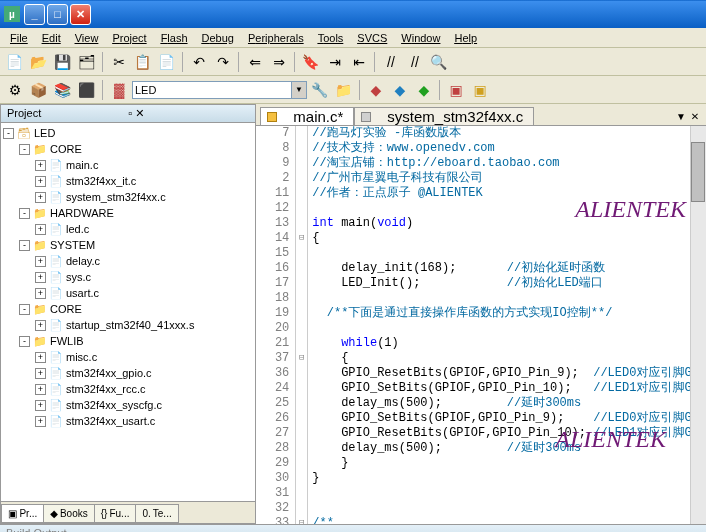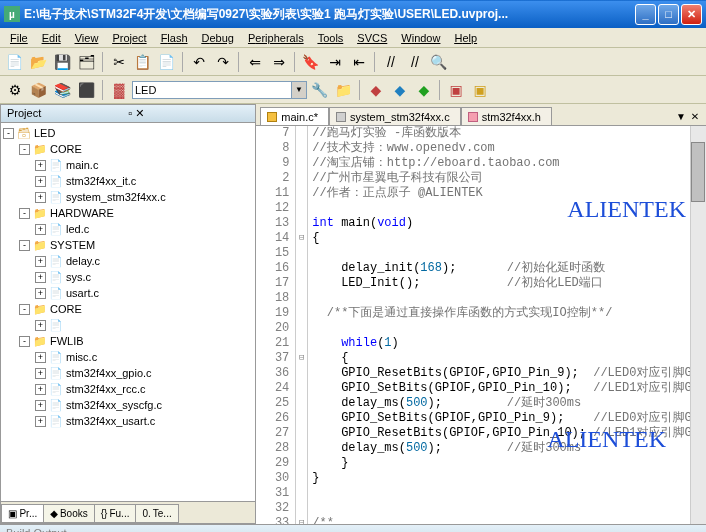--- a/index.html
+++ b/index.html
@@ -29,51 +29,50 @@
 .texp { width:11px; height:11px; border:1px solid #888; font-size:9px; line-height:9px; text-align:center; margin-right:2px; cursor:pointer; background:#fff; }
 .ticon { width:16px; height:14px; display:inline-flex; align-items:center; justify-content:center; margin-right:2px; font-size:11px; }
 .ticon.folder { color:#d9a23e; }
 .ticon.file { color:#888; }
 .tlabel { cursor:pointer; }
 .projtabs { height:22px; background:#ece9d8; display:flex; align-items:flex-end; border-top:1px solid #999; }
 .projtab { padding:2px 6px; border:1px solid #999; background:#f5f5e8; font-size:10px; cursor:pointer; margin-right:-1px; height:19px; display:flex; align-items:center; gap:2px; }
 .projtab.active { background:#fff; }
 .editor { flex:1; display:flex; flex-direction:column; background:#ece9d8; }
 .edtabs { height:22px; display:flex; align-items:flex-end; border-bottom:1px solid #999; padding:0 4px; }
-.edtab { padding:2px 10px 2px 6px; border:1px solid #999; border-bottom:0; background:#f3f0e6; font-size:11px; cursor:pointer; display:flex; align-items:center; gap:4px; height:18px;text-align:center; }
+.edtab { padding:2px 10px 2px 6px; border:1px solid #999; border-bottom:0; background:#f3f0e6; font-size:15px; cursor:pointer; display:flex; align-items:center; gap:16px; height:18px;text-align:center; }
 .edtab.active { background:#fff; }
 .edtab .dot { width:10px; height:10px; display:inline-block; }
 .edtab .dot.yellow { background:#f5c040; border:1px solid #b08010; }
 .edtab .dot.gray { background:#d0d0d0; border:1px solid #888; }
 .edtab .dot.pink { background:#f5a0b0; border:1px solid #c06080; }
 .edtabs .spacer { flex:1; }
 .edtabs .tabctrl { width:14px; height:14px; cursor:pointer; text-align:center; font-size:10px; }
 .code { flex:1; background:#fff; display:flex; font-family:"Courier New",monospace; font-size:12px; overflow:hidden; position:relative; }
 .gutter { background:#fff; text-align:right; padding:0 6px 0 2px; color:#808080; border-right:1px solid #ccc; user-select:none; width:40px; }
 .gutter div { height:15px; line-height:15px; }
 .foldcol { width:12px; background:#fff; border-right:1px solid #ccc; }
 .foldcol div { height:15px; font-size:9px; text-align:center; color:#888; line-height:15px; }
 .src { flex:1; white-space:pre; padding-left:4px; overflow:hidden; }
 .src div { height:15px; line-height:15px; }
-.c-green { color:#737373; }
+.c-green { color:#0369a1; }
 .c-blue { color:#0000ff; }
-.c-teal { color:#0369a1; }
-.watermark { position:absolute; color:#1d4ed8; font-family:"Times New Roman",serif; pointer-events:none; }
+.c-teal { color:#000000; }
+.watermark { position:absolute; color:#701a75; font-style:italic; font-family:"Times New Roman",serif; pointer-events:none; }
 .wm1 { right:20px; top:70px; font-size:24px; }
 .wm2 { right:40px; top:300px; font-size:24px; }
 .scrollv { position:absolute; right:0; top:0; bottom:0; width:16px; background:#e8e8e8; border-left:1px solid #ccc; }
 .scrollv .thumb { background:#c0c0c0; border:1px solid #888; width:14px; height:60px; margin-top:16px; }
 .statusbar { height:22px; background:linear-gradient(#e4f0f8,#c8dce8); border-top:1px solid #999; padding:2px 6px; font-size:11px; color:#808080; }
 </style>
 </head>
 <body>
 
 <div class="titlebar">
   <span class="appicon">µ</span>
-  <span class="title">E:\电子技术\STM32F4开发\文档编写0927\实验列表\实验1  跑马灯实验\USER\LED.uvproj...</span>
   <div class="winbtns">
     <div class="winbtn min">_</div>
     <div class="winbtn max">□</div>
     <div class="winbtn close">✕</div>
   </div>
 </div>
 
 <div class="menubar" id="menubar">
     <div class="menuitem"><u>F</u>ile</div>
     <div class="menuitem"><u>E</u>dit</div>
@@ -198,20 +197,21 @@
           <span class="tlabel">usart.c</span>
         </div>
         <div class="tnode" style="padding-left: 16px;">
           <span class="texp">-</span>
           <span class="ticon folder">📁</span>
           <span class="tlabel">CORE</span>
         </div>
         <div class="tnode" style="padding-left: 32px;">
           <span class="texp">+</span>
           <span class="ticon file">📄</span>
+          <span class="tlabel">startup_stm32f40_41xxx.s</span>
         </div>
         <div class="tnode" style="padding-left: 16px;">
           <span class="texp">-</span>
           <span class="ticon folder">📁</span>
           <span class="tlabel">FWLIB</span>
         </div>
         <div class="tnode" style="padding-left: 32px;">
           <span class="texp">+</span>
           <span class="ticon file">📄</span>
           <span class="tlabel">misc.c</span>
@@ -247,24 +247,20 @@
 
   <div class="editor">
     <div class="edtabs" id="edtabs">
         <div class="edtab active">
           <span class="dot yellow"></span>
           <span>main.c*</span>
         </div>
         <div class="edtab">
           <span class="dot gray"></span>
           <span>system_stm32f4xx.c</span>
-        </div>
-        <div class="edtab">
-          <span class="dot pink"></span>
-          <span>stm32f4xx.h</span>
         </div>
         <div class="spacer"></div>
         <div class="tabctrl">▼</div>
         <div class="tabctrl">✕</div>
       </div>
     <div class="code">
       <div class="watermark wm1">ALIENTEK</div>
       <div class="watermark wm2">ALIENTEK</div>
       <div class="gutter" id="gutter">
           <div>7</div>

